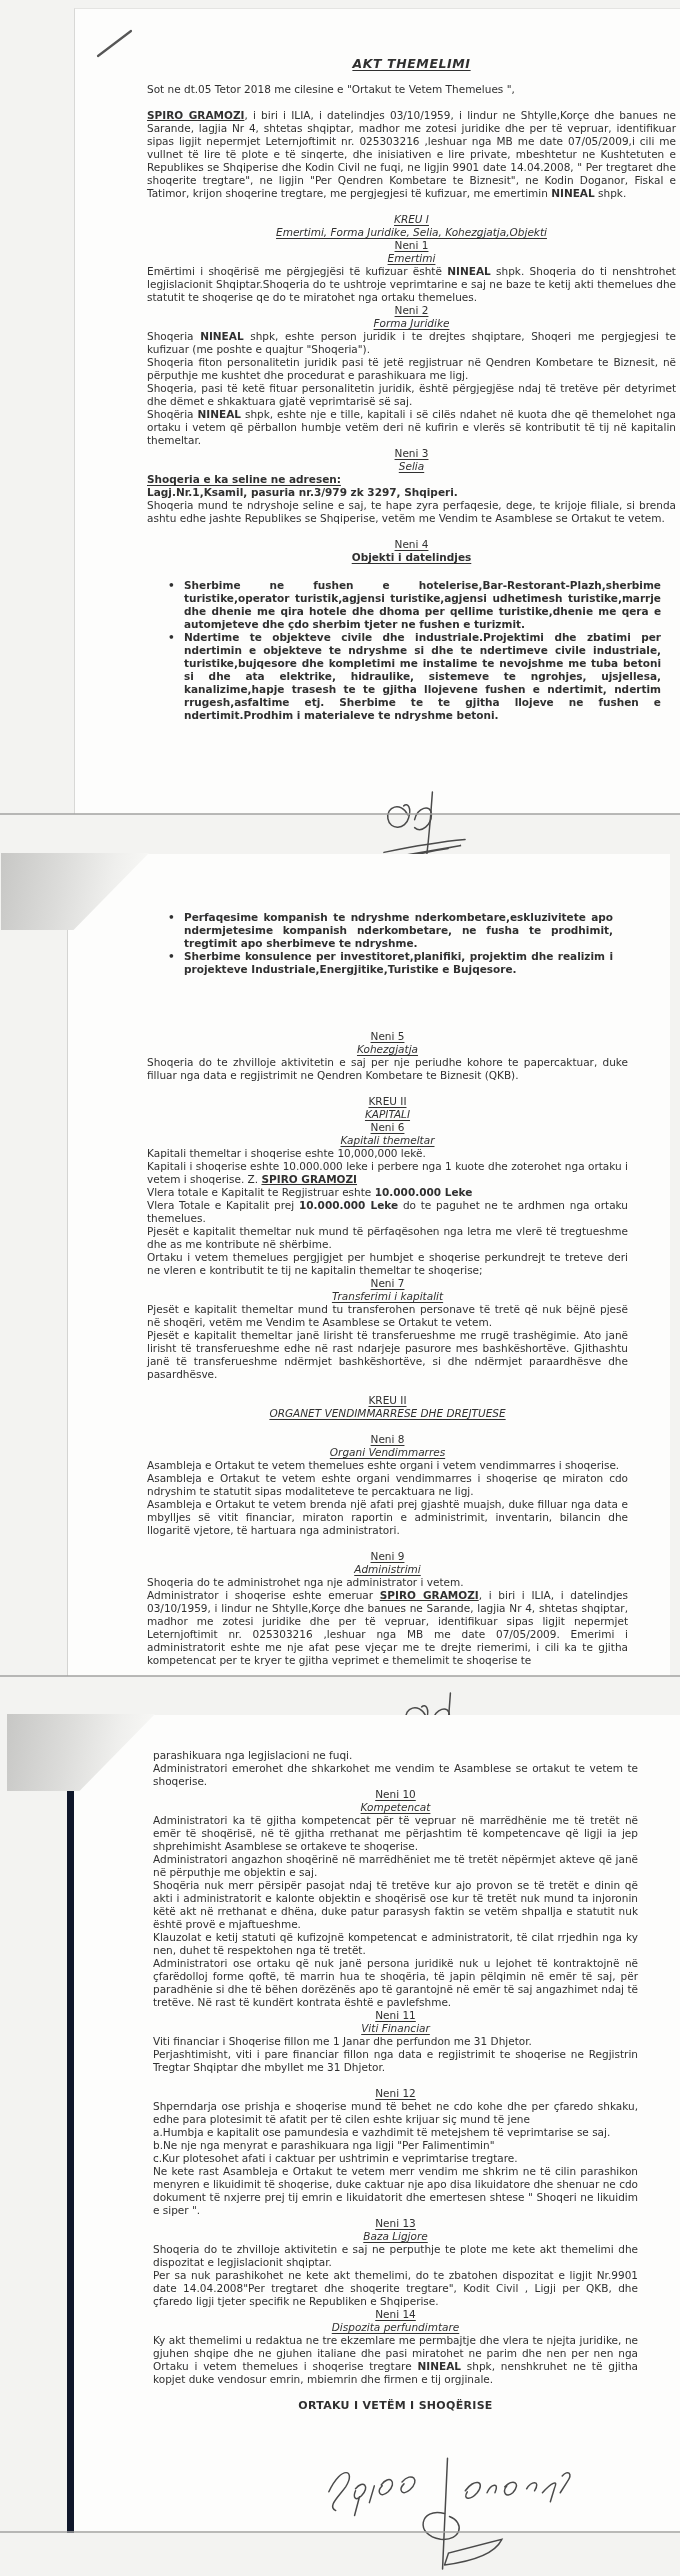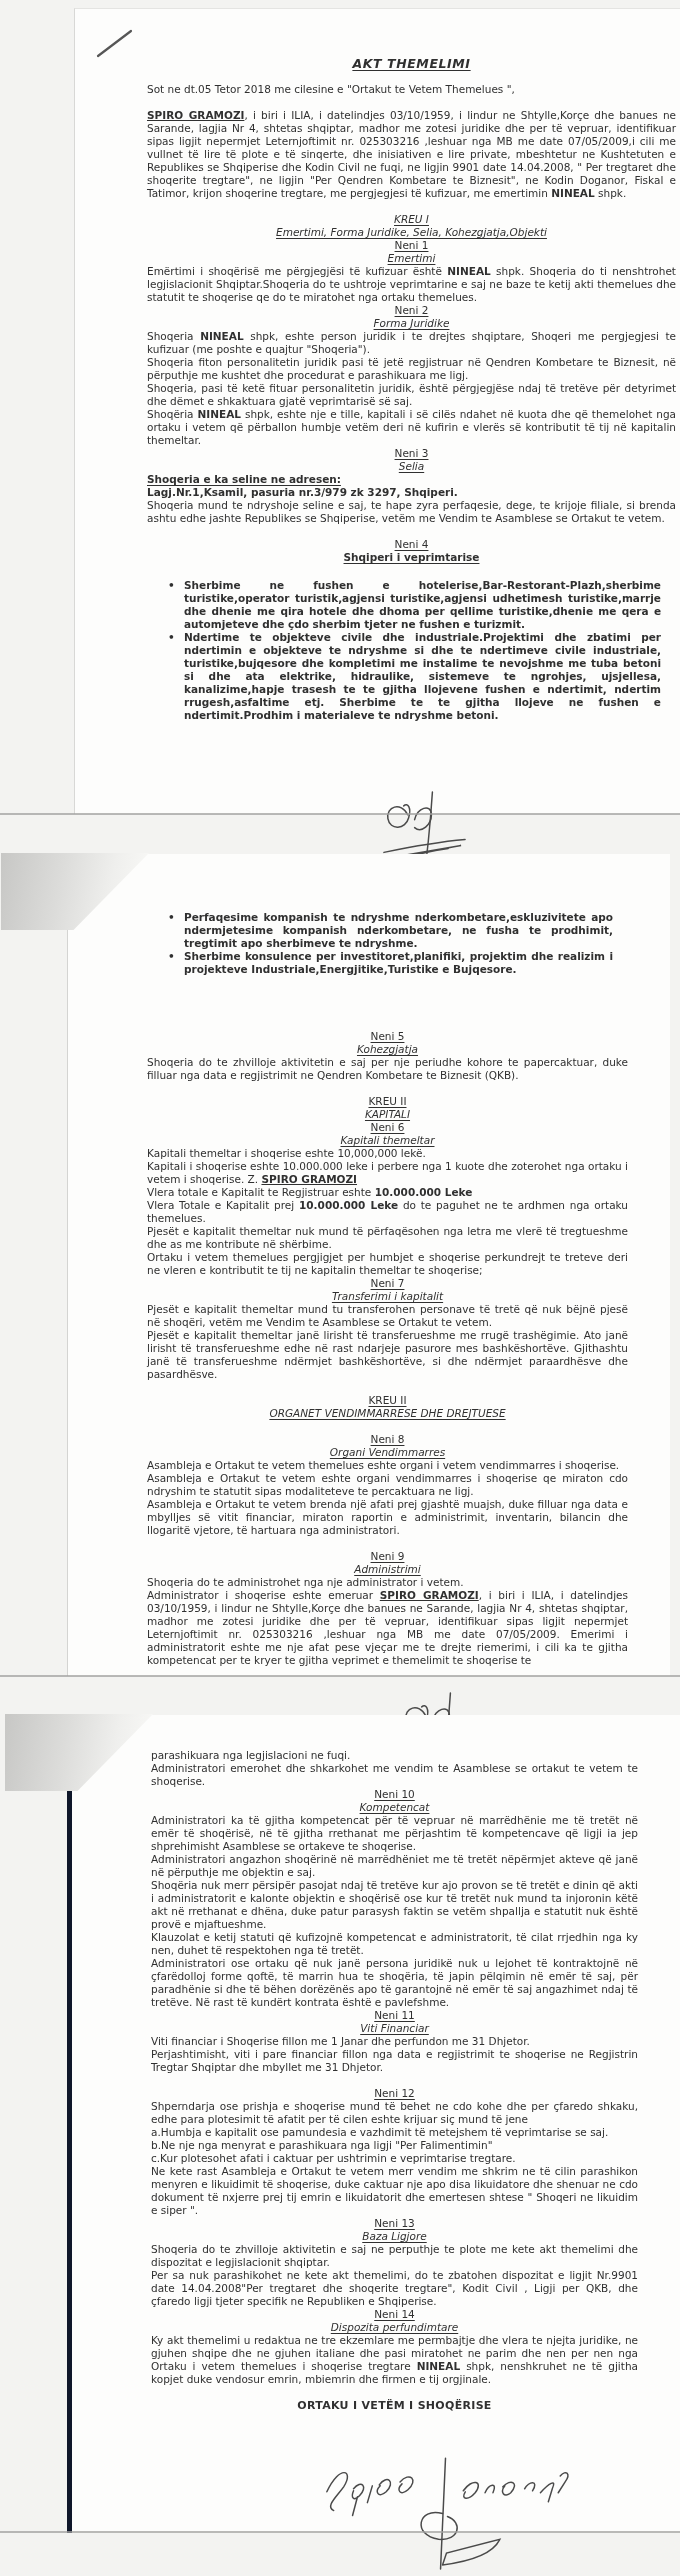--- a/index.html
+++ b/index.html
@@ -16,21 +16,21 @@
     background:#fdfdfc;
     box-sizing:border-box;
     font-size:10.5px;
     line-height:13px;
   }
   #page-1{left:74px;top:8px;width:644px;height:806px;padding:48px 42px 0 72px;
           border-left:1px solid #d8d8d6;border-top:1px solid #e4e4e2;}
   #page-2{left:67px;top:854px;width:603px;height:822px;padding:42px 42px 0 79px;
           border-left:1px solid #d4d4d2;}
   #page-3{left:67px;top:1715px;width:613px;height:818px;padding:34px 42px 12px 79px;
-          border-left:5px solid #0f172a;}
+          border-left:7px solid #0f172a;}
   .fold{
     position:absolute;left:-67px;top:-1px;width:148px;height:77px;
     background:linear-gradient(100deg,#c7c7c5 0%,#dcdcda 40%,#efefed 72%,#fafaf8 100%);
     clip-path:polygon(0 0,100% 0,49% 100%,0 100%);
   }
   .penmark{position:absolute;left:20px;top:18px;}
   .content{position:relative;}
   .b-p{text-align:justify;}
   .b-gap{height:13px;}
   .b-title{text-align:center;font-weight:bold;font-style:italic;font-size:12.5px;
@@ -78,21 +78,21 @@
       <div class="b-p">Shoqeria fiton personalitetin juridik pasi të jetë regjistruar në Qendren Kombetare te Biznesit, në përputhje me kushtet dhe procedurat e parashikuara me ligj.</div>
       <div class="b-p">Shoqeria, pasi të ketë fituar personalitetin juridik, është përgjegjëse ndaj të tretëve për detyrimet dhe dëmet e shkaktuara gjatë veprimtarisë së saj.</div>
       <div class="b-p">Shoqëria <b>NINEAL</b> shpk, eshte nje e tille, kapitali i së cilës ndahet në kuota dhe që themelohet nga ortaku i vetem që përballon humbje vetëm deri në kufirin e vlerës së kontributit të tij në kapitalin themeltar.</div>
       <div class="b-neni">Neni 3</div>
       <div class="b-kreu">Selia</div>
       <div class="b-pbu">Shoqeria e ka seline ne adresen:</div>
       <div class="b-pbi">Lagj.Nr.1,Ksamil, pasuria nr.3/979 zk 3297, Shqiperi.</div>
       <div class="b-p">Shoqeria mund te ndryshoje seline e saj, te hape  zyra perfaqesie, dege, te krijoje filiale, si brenda ashtu edhe jashte Republikes se Shqiperise, vetëm me Vendim te Asamblese se Ortakut te vetem.</div>
       <div class="b-gap"></div>
       <div class="b-neni">Neni 4</div>
-      <div class="b-hbold">Shqiperi i veprimtarise</div>
+      <div class="b-hbold">Objekti i datelindjes</div>
       <ul class="b-ul">
         <li>Sherbime ne fushen e hotelerise,Bar-Restorant-Plazh,sherbime turistike,operator turistik,agjensi turistike,agjensi udhetimesh turistike,marrje dhe dhenie  me qira hotele dhe dhoma per qellime turistike,dhenie me qera e automjeteve dhe çdo sherbim tjeter ne fushen e turizmit.</li>
         <li>Ndertime te objekteve civile dhe industriale.Projektimi dhe zbatimi per ndertimin e objekteve te ndryshme si dhe te ndertimeve civile industriale, turistike,bujqesore dhe kompletimi me instalime te nevojshme me tuba betoni si dhe  ata elektrike, hidraulike, sistemeve te ngrohjes, ujsjellesa, kanalizime,hapje trasesh te te gjitha llojevene fushen e ndertimit, ndertim rrugesh,asfaltime etj. Sherbime  te te gjitha llojeve ne fushen e ndertimit.Prodhim i materialeve te ndryshme betoni.</li>
       </ul>
       <div class="sigwrap sig-1"><svg width="94" height="103" viewBox="0 0 95 104" fill="none" stroke="#4a4a4a" stroke-width="1.5" stroke-linecap="round">
           <path d="M31 25 C24 11 9 17 11 29 C13 41 29 40 32 28 C35 18 31 12 27 16"></path>
           <path d="M38 30 C40 18 55 13 55 25 C55 35 45 44 38 38"></path>
           <path d="M56 2 C54 32 50 72 46 100"></path>
           <path d="M7 63 C36 57 66 52 89 50"></path>
           <path d="M14 71 C40 65 63 60 85 56 L22 67 L72 59"></path>

